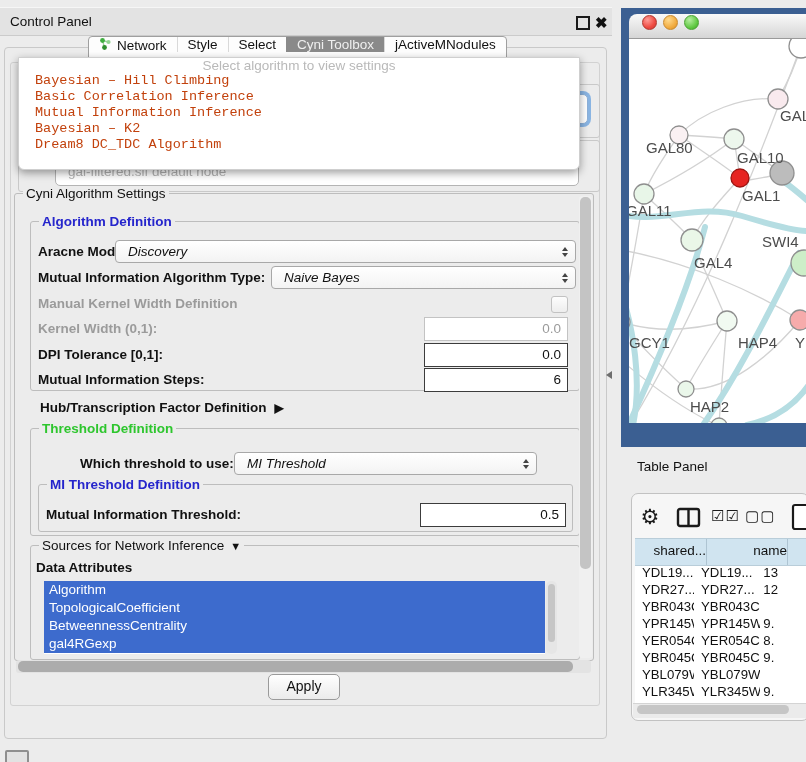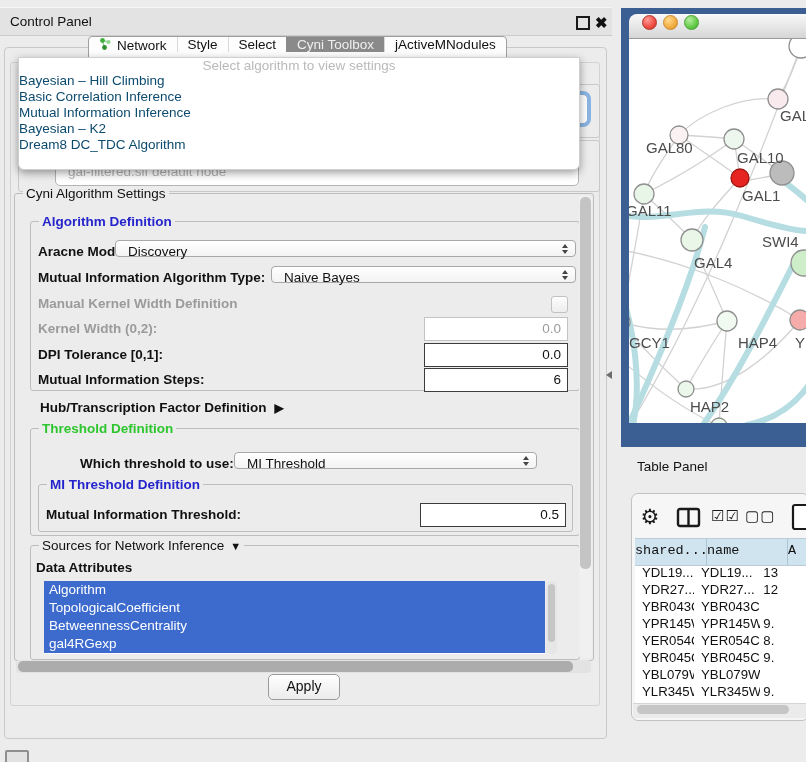--- a/index.html
+++ b/index.html
@@ -31,35 +31,35 @@
   .bg-group{border:1px solid #c9c9c9;border-radius:3px;z-index:1;}
   .bg-combo{left:55px;top:158px;width:524px;height:28px;border:1px solid #b4b4b4;border-radius:5px;
     background:#fff;z-index:1;font-size:13.5px;color:#b4b4b4;line-height:26px;padding-left:12px;box-sizing:border-box;}
   .focus-combo{left:556px;top:94px;width:30px;height:28px;border:1px solid #8cb0d8;border-radius:5px;background:#fff;
     box-shadow:0 0 0 3px rgba(96,156,222,.7);z-index:1;}
 
   
   .dropdown{left:18px;top:57px;width:560px;height:111px;background:#fff;border:1px solid #cfcfcf;
     border-radius:0 0 6px 6px;box-shadow:0 3px 9px rgba(0,0,0,.38);z-index:6;}
   .dd-header{height:15px;line-height:15px;text-align:center;color:#b9b9b9;font-size:13.5px;}
-  .dd-item{height:16px;line-height:16px;padding-left:0;font-size:13.5px;color:#0c4a6e;cursor:default;}
+  .dd-item{height:16px;line-height:16px;padding-left:16px;font-size:13.5px;color:#c2410c;cursor:default;font-family:Liberation Mono, monospace;}
   .dd-item.bold{font-weight:bold;}
 
   
   .gbox{position:absolute;border:1px solid #bdbdbd;border-radius:3px;z-index:2;}
   .gbox>.gt{position:absolute;top:-8px;left:8px;background:#ececec;padding:0 3px;font-size:13.5px;line-height:15px;white-space:nowrap;}
   .gt.blue{color:#2525cc;font-weight:bold;}
   .gt.green{color:#2ec62e;font-weight:bold;}
 
   .lbl{position:absolute;font-size:13.5px;font-weight:bold;line-height:24px;z-index:3;white-space:nowrap;}
   .lbl.dis{color:#9b9b9b;}
   .plain{font-weight:bold;}
 
-  .combo{position:absolute;height:17px;background:linear-gradient(#ffffff,#f3f3f3);border:1px solid #a8a8a8;
-    border-radius:4px;box-sizing:border-box;font-size:13.5px;line-height:22px;padding-left:12px;z-index:3;}
+  .combo{position:absolute;height:23px;background:linear-gradient(#ffffff,#f3f3f3);border:1px solid #a8a8a8;
+    border-radius:4px;box-sizing:border-box;font-size:13.5px;line-height:22px;padding-left:12px;z-index:3;font-style:italic;}
   .spin{position:absolute;right:7px;top:50%;transform:translateY(-50%);display:flex;flex-direction:column;gap:2px;}
   .spin i{display:block;width:0;height:0;border-left:3.5px solid transparent;border-right:3.5px solid transparent;}
   .spin .up{border-bottom:4px solid #444;}
   .spin .dn{border-top:4px solid #444;}
 
   .field{position:absolute;height:24px;background:#fff;border:1px solid #3c3c3c;box-sizing:border-box;
     font-size:13.5px;line-height:22px;text-align:right;padding-right:6px;z-index:3;}
   .field.dis{border-color:#c3c3c3;color:#9b9b9b;}
   .checkbox{position:absolute;width:15px;height:15px;border:1px solid #c2c2c2;border-radius:3px;
     background:linear-gradient(#fdfdfd,#ededed);z-index:3;}
@@ -98,21 +98,21 @@
     border-radius:7px;box-sizing:border-box;overflow:hidden;}
   .ticon{position:absolute;color:#1a1a1a;}
   .gear{left:637px;top:504px;width:26px;height:26px;font-size:21px;line-height:26px;text-align:center;}
   .cols-icon{left:676px;top:505px;}
   .checks{left:711px;top:507px;font-size:15px;letter-spacing:1px;}
   .unchecks{left:745px;top:507px;font-size:15px;letter-spacing:1px;}
   .doc-icon{left:791px;top:503px;}
   .tbl-head{left:635px;top:538px;height:26px;display:flex;background:#d0e4f0;border-top:1px solid #b9cdd9;
     border-bottom:1px solid #b9cdd9;z-index:2;}
   .tbl-head .hc{box-sizing:border-box;border-right:1px solid #aec4d2;font-size:13.5px;line-height:24px;
-    text-align:left;overflow:hidden;white-space:nowrap;font-family:Liberation Mono, monospace;}
+    text-align:right;overflow:hidden;white-space:nowrap;}
   .tbl-body{left:635px;top:564px;width:174px;height:139px;overflow:hidden;background:#fff;}
   .trow{display:flex;height:17px;}
   .trow .tc{box-sizing:border-box;font-size:13.2px;line-height:17px;white-space:nowrap;overflow:hidden;}
   .tbl-hsb{left:633px;top:703px;width:174px;height:14px;background:#ebebeb;border-top:1px solid #d4d4d4;}
   .tbl-hsb-thumb{left:637px;top:705px;width:152px;height:9px;background:#c6c6c6;border-radius:5px;}
 
   .mini-icon{left:5px;top:750px;width:20px;height:12px;border:2px solid #8f8f8f;background:#e2e2e2;border-radius:2px;}
   .divider-arrow{left:606px;top:371px;width:0;height:0;border-top:4px solid transparent;
     border-bottom:4px solid transparent;border-right:6px solid #6e6e6e;}
 </style>
@@ -193,21 +193,21 @@
     <span>Naive Bayes</span>
     <span class="spin">
         <i class="up"></i>
         <i class="dn"></i>
       </span>
   </div>
 
   <div class="lbl dis" style="left:38px;top:292px;">Manual Kernel Width Definition</div>
   <div class="checkbox" style="left:551px;top:296px;"></div>
 
-  <div class="lbl dis" style="left:38px;top:317px;">Kernel Width (0,2):</div>
+  <div class="lbl dis" style="left:38px;top:317px;">Kernel Width (0,1):</div>
   <div class="field dis" style="left:424px;top:317px;width:144px;">0.0</div>
 
   <div class="lbl" style="left:38px;top:343px;">DPI Tolerance [0,1]:</div>
   <div class="field" style="left:424px;top:343px;width:144px;">0.0</div>
 
   <div class="lbl" style="left:38px;top:368px;">Mutual Information Steps:</div>
   <div class="field" style="left:424px;top:368px;width:144px;">6</div>
 
   <div class="lbl plain" style="left:40px;top:396px;z-index:3;">
     <span>Hub/Transcription Factor Definition</span><span class="tri">▶</span>

